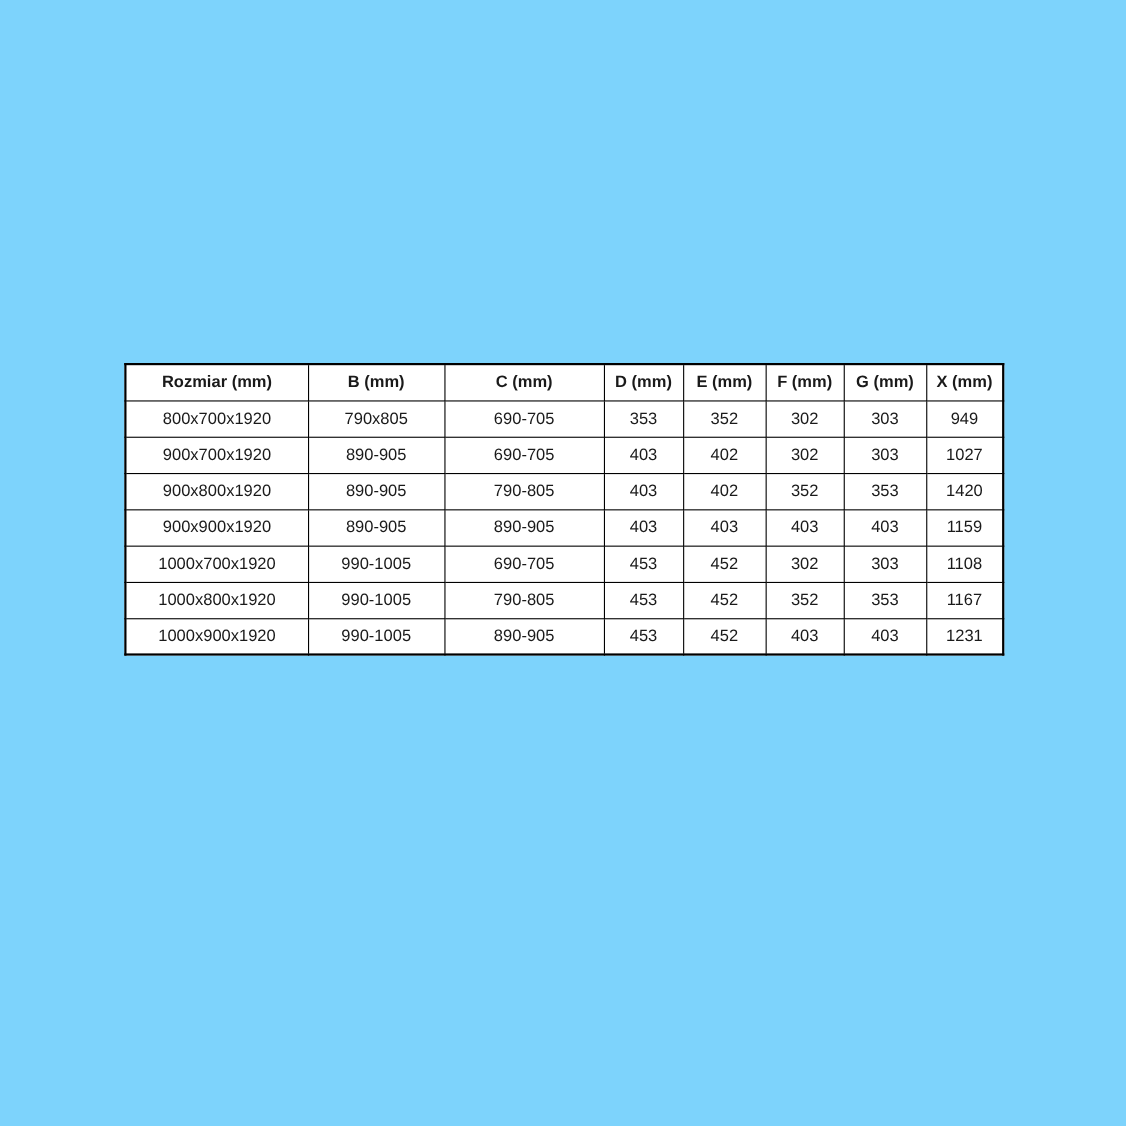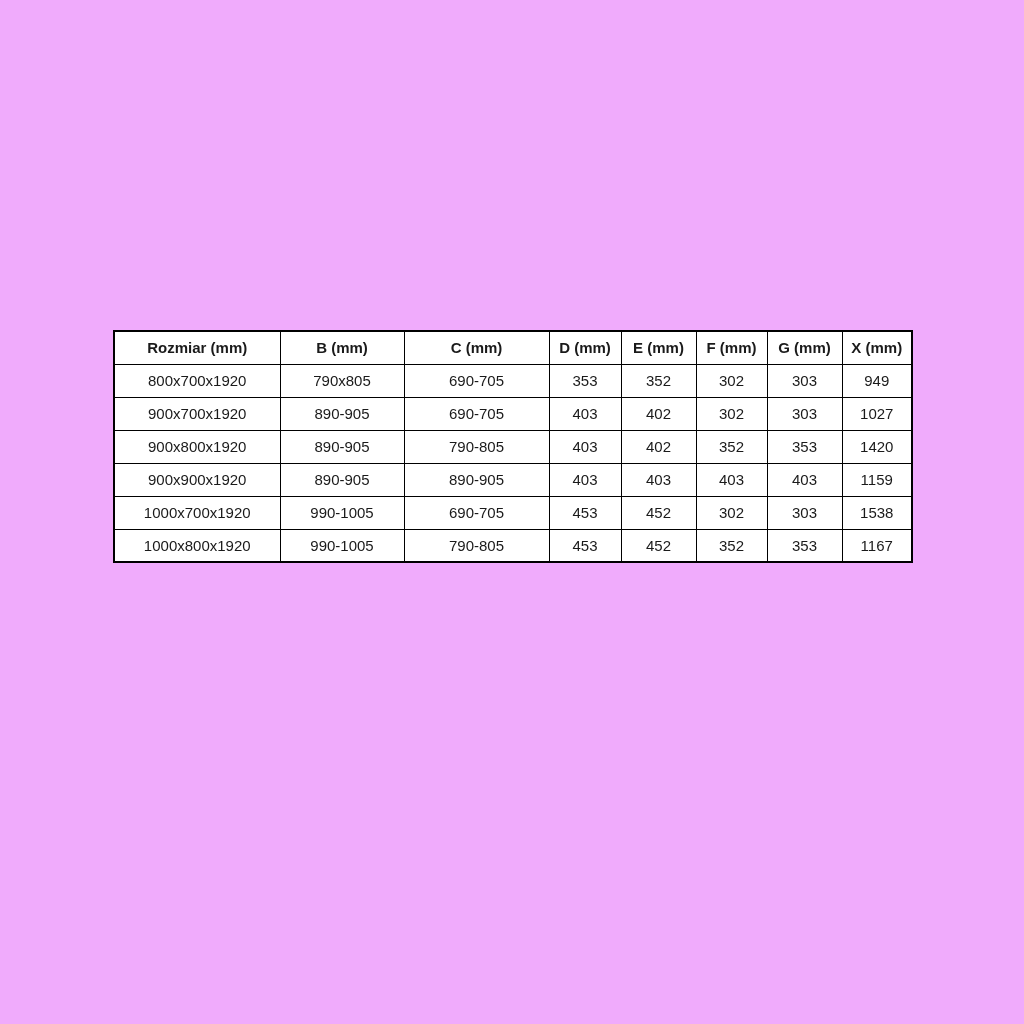--- a/index.html
+++ b/index.html
@@ -6,21 +6,21 @@
   html, body {
     width: 1024px;
     height: 1024px;
     background: #ffffff;
     font-family: "Liberation Sans", sans-serif;
   }
   .page {
     position: relative;
     width: 1024px;
     height: 1024px;
-    background: #f0abfc;
+    background: #7dd3fc;
     overflow: hidden;
   }
   table.spec-table {
     position: absolute;
     left: 113px;
     top: 330px;
     width: 798px;
     border-collapse: collapse;
     table-layout: fixed;
     background: #ffffff;
@@ -123,27 +123,37 @@
           <td>1159</td>
         </tr>
         <tr>
           <td>1000x700x1920</td>
           <td>990-1005</td>
           <td>690-705</td>
           <td>453</td>
           <td>452</td>
           <td>302</td>
           <td>303</td>
-          <td>1538</td>
+          <td>1108</td>
         </tr>
         <tr>
           <td>1000x800x1920</td>
           <td>990-1005</td>
           <td>790-805</td>
           <td>453</td>
           <td>452</td>
           <td>352</td>
           <td>353</td>
           <td>1167</td>
         </tr>
+        <tr>
+          <td>1000x900x1920</td>
+          <td>990-1005</td>
+          <td>890-905</td>
+          <td>453</td>
+          <td>452</td>
+          <td>403</td>
+          <td>403</td>
+          <td>1231</td>
+        </tr>
       </tbody>
   </table>
 </div>
 
 </body></html>

